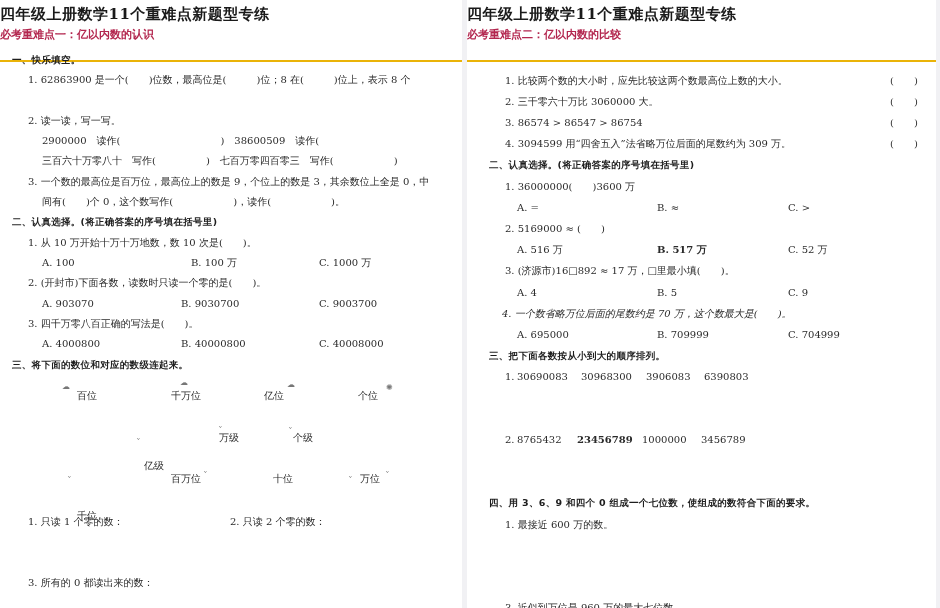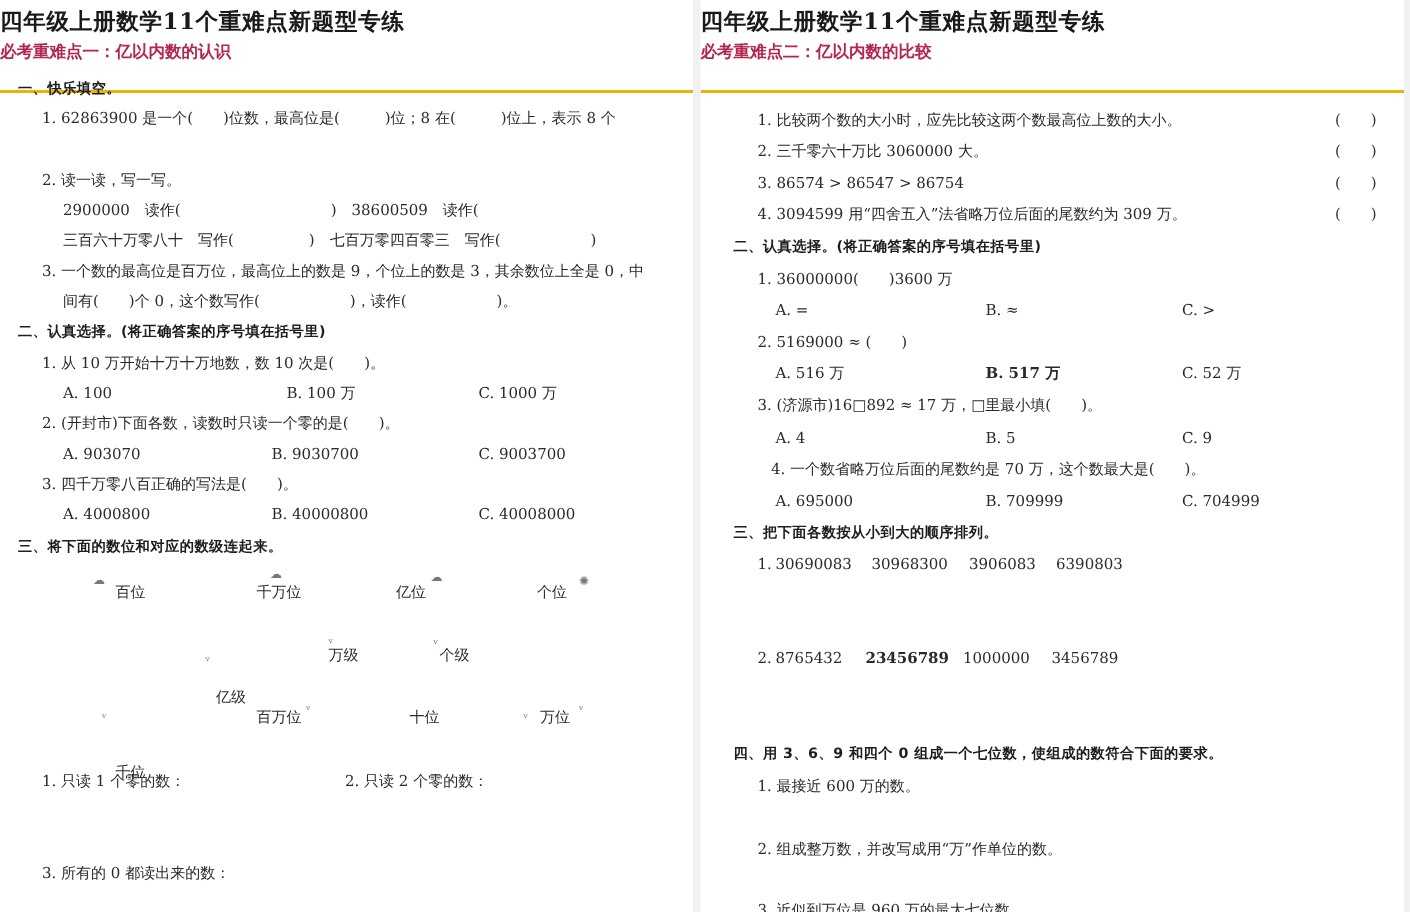--- a/index.html
+++ b/index.html
@@ -105,34 +105,33 @@
   <div class="opt" style="left:190px;top:201px;">B. ≈</div>
   <div class="opt" style="left:321px;top:201px;">C. &gt;</div>
   <div class="line q" style="left:38px;top:222px;">2. 5169000 ≈ (　　)</div>
   <div class="opt" style="left:50px;top:243px;">A. 516 万</div>
   <div class="opt" style="left:190px;top:243px;font-weight:bold;">B. 517 万</div>
   <div class="opt" style="left:321px;top:243px;">C. 52 万</div>
   <div class="line q" style="left:38px;top:264px;">3. (济源市)16□892 ≈ 17 万，□里最小填(　　)。</div>
   <div class="opt" style="left:50px;top:286px;">A. 4</div>
   <div class="opt" style="left:190px;top:286px;">B. 5</div>
   <div class="opt" style="left:321px;top:286px;">C. 9</div>
-  <div class="line q" style="left:47px;top:307px;">4. 一个数省略万位后面的尾数约是 70 万，这个数最大是(　　)。</div>
+  <div class="line q" style="left:35px;top:307px;font-style:italic;">4. 一个数省略万位后面的尾数约是 70 万，这个数最大是(　　)。</div>
   <div class="opt" style="left:50px;top:328px;">A. 695000</div>
   <div class="opt" style="left:190px;top:328px;">B. 709999</div>
   <div class="opt" style="left:321px;top:328px;">C. 704999</div>
 
   <div class="line sec" style="left:22px;top:349px;">三、把下面各数按从小到大的顺序排列。</div>
   <div class="opt" style="left:38px;top:370px;">1.</div>
   <div class="opt" style="left:50px;top:370px;">30690083</div>
   <div class="opt" style="left:114px;top:370px;">30968300</div>
   <div class="opt" style="left:179px;top:370px;">3906083</div>
   <div class="opt" style="left:237px;top:370px;">6390803</div>
   <div class="opt" style="left:38px;top:433px;">2.</div>
   <div class="opt" style="left:50px;top:433px;">8765432</div>
   <div class="opt" style="left:110px;top:433px;font-weight:bold;">23456789</div>
   <div class="opt" style="left:175px;top:433px;">1000000</div>
   <div class="opt" style="left:234px;top:433px;">3456789</div>
 
   <div class="line sec" style="left:22px;top:496px;">四、用 3、6、9 和四个 0 组成一个七位数，使组成的数符合下面的要求。</div>
   <div class="line q" style="left:38px;top:518px;">1. 最接近 600 万的数。</div>
-  <div class="line q" style="left:38px;top:560px;">2. 组成整万数，并改写成用“万”作单位的数。</div>
   <div class="line q cut" style="left:38px;top:601px;">3. 近似到万位是 960 万的最大七位数</div>
 </div>
 
 </body></html>

